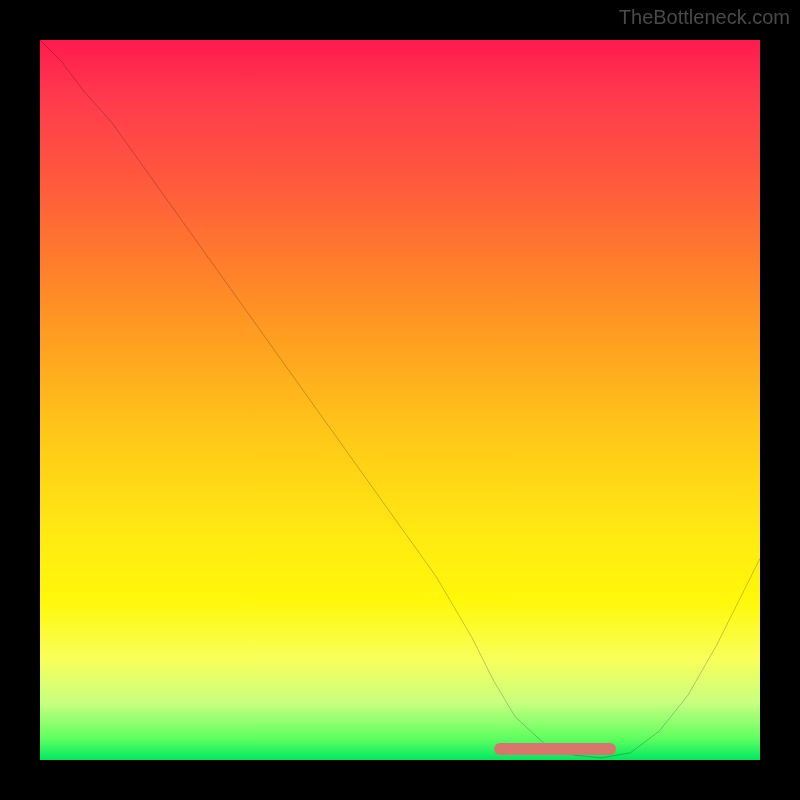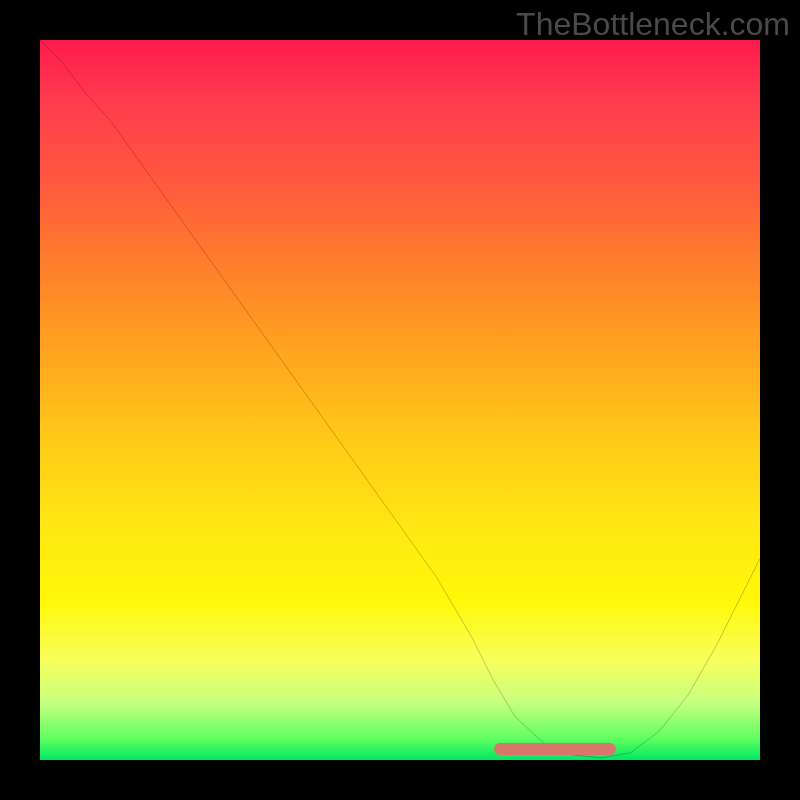--- a/index.html
+++ b/index.html
@@ -8,21 +8,21 @@
     height: 800px;
     background: #000;
     position: relative;
     font-family: Arial, Helvetica, sans-serif;
   }
   .watermark {
     position: absolute;
     top: 6px;
     right: 10px;
     color: #4a4a4a;
-    font-size: 32px;
+    font-size: 20px;
     font-weight: 500;
     z-index: 10;
   }
   .plot {
     position: absolute;
     left: 40px;
     top: 40px;
     width: 720px;
     height: 720px;
   }

